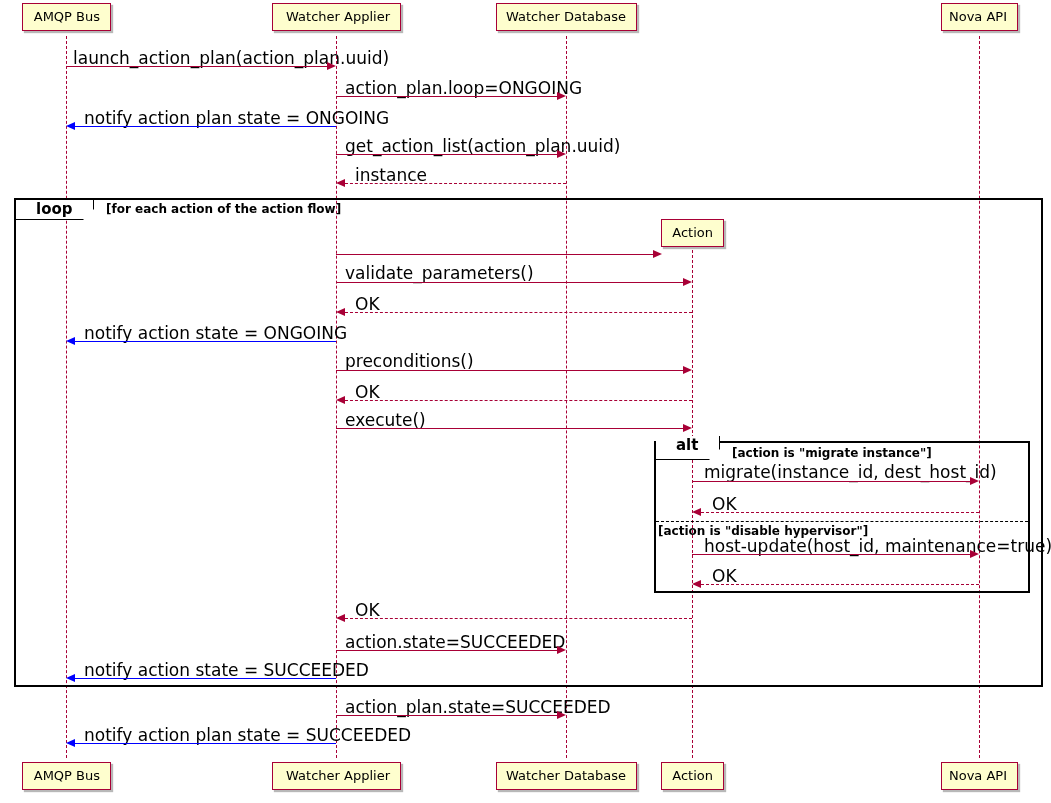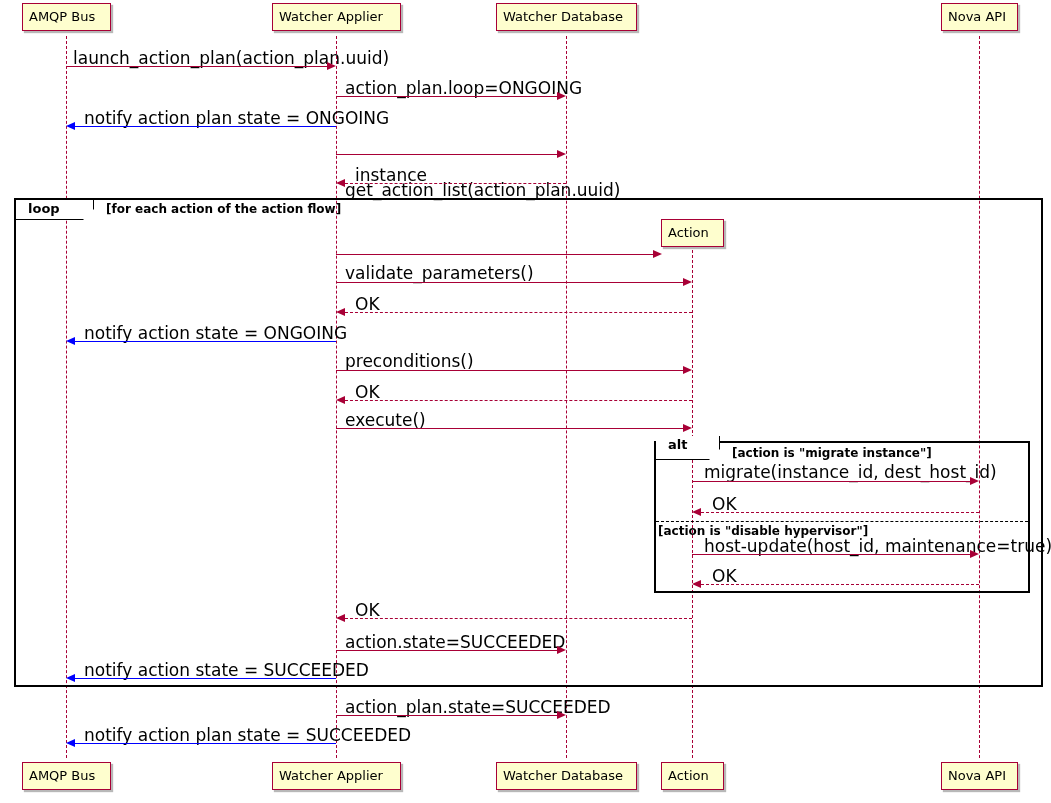--- a/index.html
+++ b/index.html
@@ -18,21 +18,21 @@
     background: #ffffff;
   }
   .participant {
     position: absolute;
     box-sizing: border-box;
     background: #FEFECE;
     border: 1px solid #A80036;
     color: #000000;
     font-size: 13px;
     line-height: 1;
-    text-align: left;
+    text-align: right;
     padding: 6px 10px 7px 6px;
     white-space: nowrap;
     box-shadow: 2px 2px 1px rgba(0,0,0,0.28);
   }
   .lifeline {
     position: absolute;
     width: 0;
     border-left: 1px dashed #A80036;
   }
   .msg-label {
@@ -79,24 +79,24 @@
     border: 2px solid #000000;
     background: transparent;
   }
   .frame-tab {
     position: absolute;
     box-sizing: border-box;
     background: #ffffff;
     border: 1px solid #000000;
     border-top: none;
     border-left: none;
-    font-size: 13px;
+    font-size: 15px;
     font-weight: bold;
     color: #000000;
-    padding: 2px 14px 3px 12px;
+    padding: 2px 14px 3px 20px;
     line-height: 1;
   }
   .frame-tab .notch {
     position: absolute;
     right: -1px;
     bottom: -1px;
     width: 0;
     height: 0;
     border-bottom: 11px solid #ffffff;
     border-left: 11px solid transparent;
@@ -143,21 +143,21 @@
   <div class="arrow-head right" style="left:327px; top:62px;"></div>
 
   <div class="msg-label" style="left:345px; top:82px;">action_plan.loop=ONGOING</div>
   <div class="arrow-line" style="left:336px; top:96px; width:221px;"></div>
   <div class="arrow-head right" style="left:557px; top:92px;"></div>
 
   <div class="msg-label" style="left:84px; top:112px;">notify action plan state = ONGOING</div>
   <div class="arrow-line blue" style="left:75px; top:126px; width:261px;"></div>
   <div class="arrow-head left blue" style="left:66px; top:122px;"></div>
 
-  <div class="msg-label" style="left:345px; top:140px;margin-top:44px;">get_action_list(action_plan.uuid)</div>
+  <div class="msg-label" style="left:345px; top:140px;">get_action_list(action_plan.uuid)</div>
   <div class="arrow-line" style="left:336px; top:154px; width:221px;"></div>
   <div class="arrow-head right" style="left:557px; top:150px;"></div>
 
   <div class="msg-label" style="left:355px; top:169px;">instance</div>
   <div class="arrow-line dashed" style="left:345px; top:183px; width:221px;"></div>
   <div class="arrow-head left" style="left:336px; top:179px;"></div>
 
   <div class="frame" style="left:14px; top:198px; width:1029px; height:489px;"></div>
   <div class="frame-tab" style="left:16px; top:200px; width:78px; height:20px;">
     <span>loop</span>

